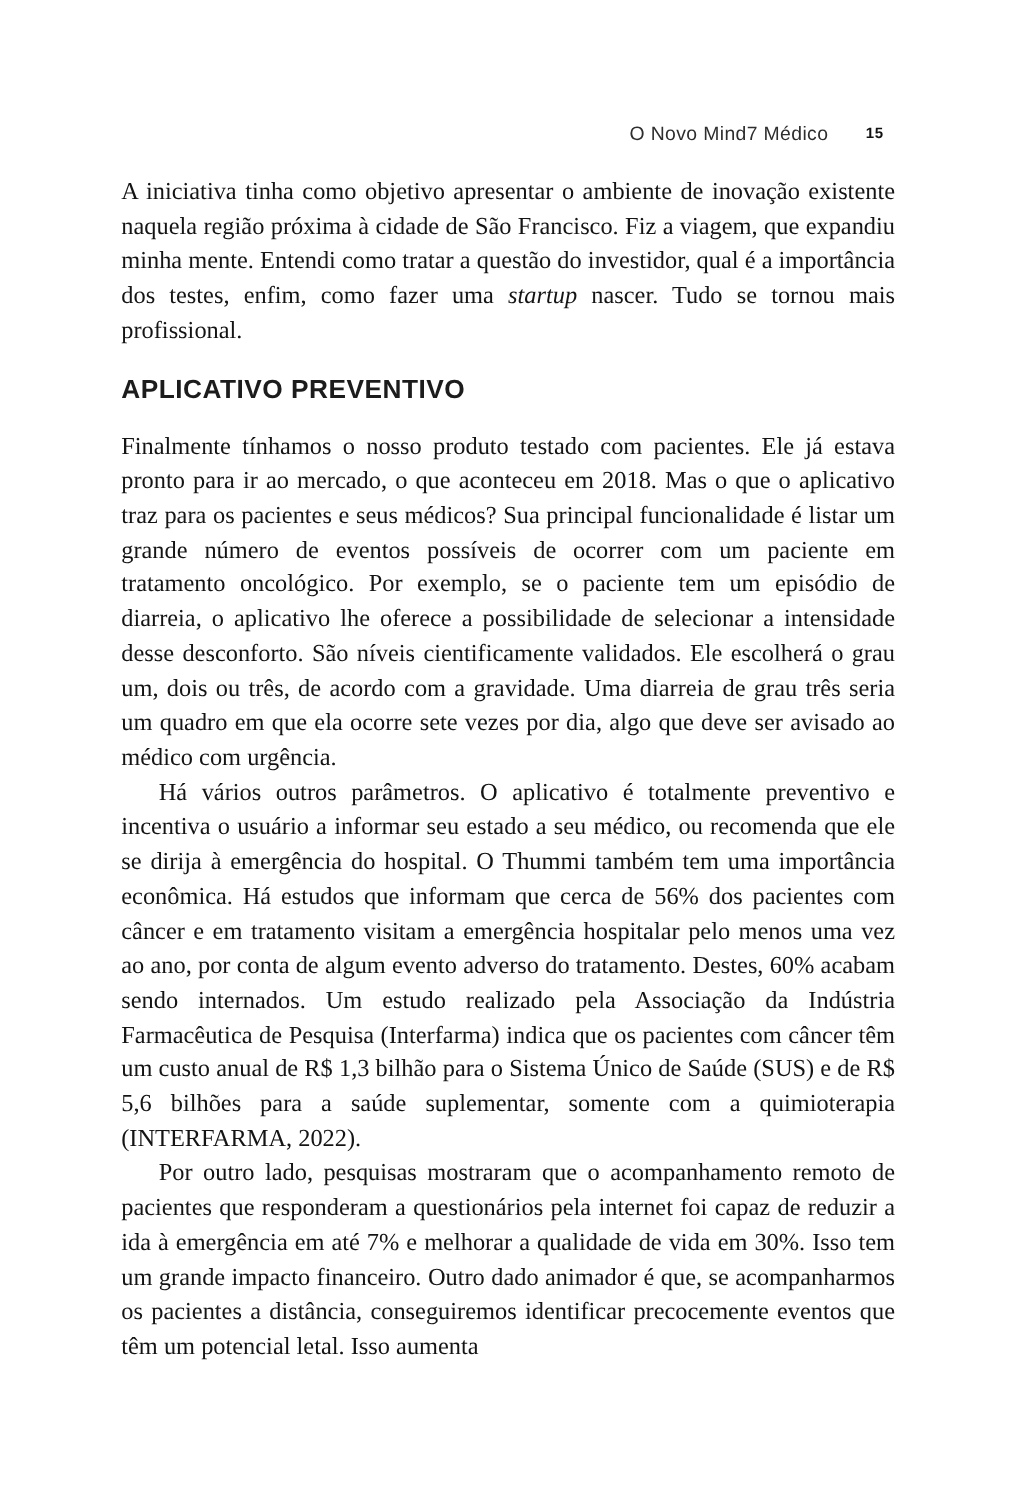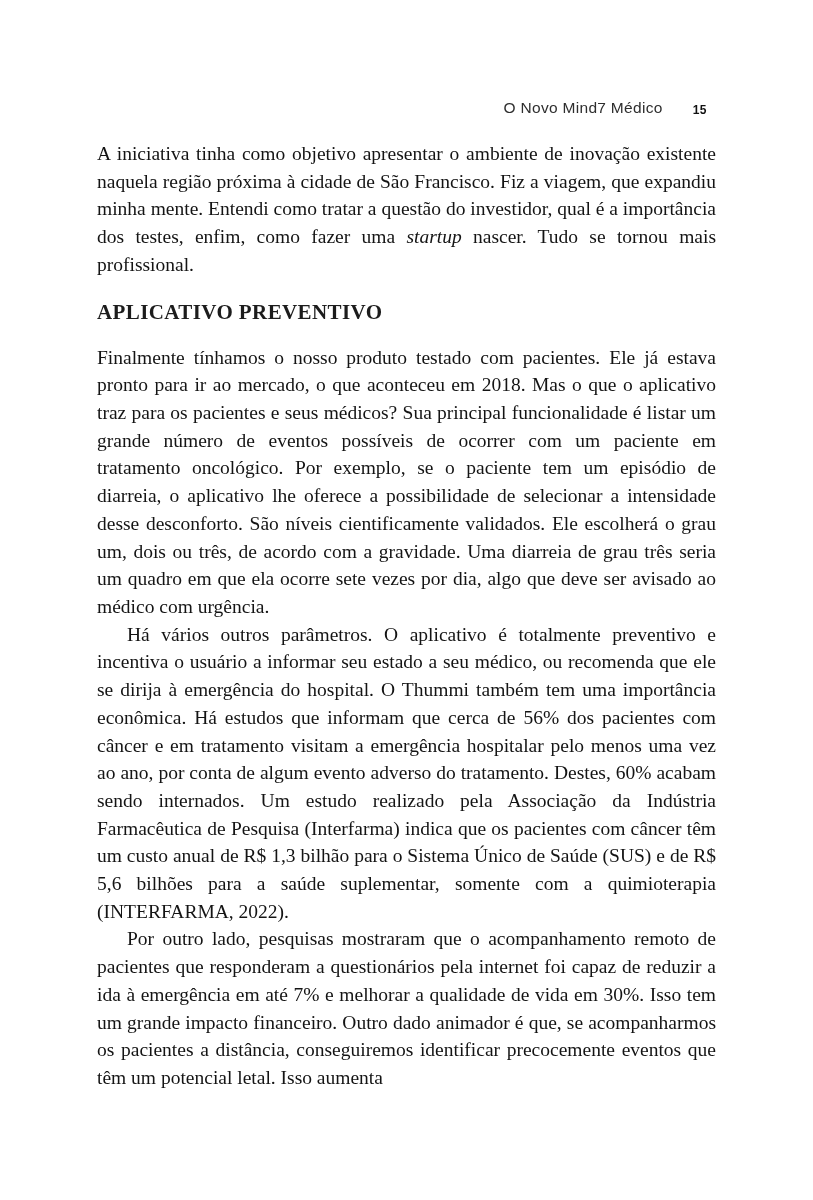--- a/index.html
+++ b/index.html
@@ -14,21 +14,21 @@
     background: #ffffff;
     overflow: hidden;
   }
   .running-header {
     position: absolute;
     top: 99px;
     left: 97px;
     width: 610px;
     display: flex;
     justify-content: flex-end;
-    align-items: flex-end;
+    align-items: flex-start;
     gap: 30px;
     font-family: "Liberation Sans", sans-serif;
     font-size: 15.5px;
     letter-spacing: 0.3px;
     color: #2e2e2e;
   }
   .page-number {
     font-weight: 700;
     font-size: 12px;
     letter-spacing: 0.5px;
@@ -46,21 +46,21 @@
     text-align: justify;
   }
   .para {
     margin: 0;
     padding: 0;
   }
   .para.indent {
     text-indent: 30px;
   }
   .section-heading {
-    font-family: Liberation Serif, serif;
+    font-family: Liberation Sans, sans-serif;
     font-weight: 700;
     font-size: 21px;
     letter-spacing: 0.4px;
     line-height: 1.15;
     color: #1c1c1c;
     text-align: left;
     margin: 21px 0 20px 0;
   }
   .seg-italic {
     font-style: italic;

